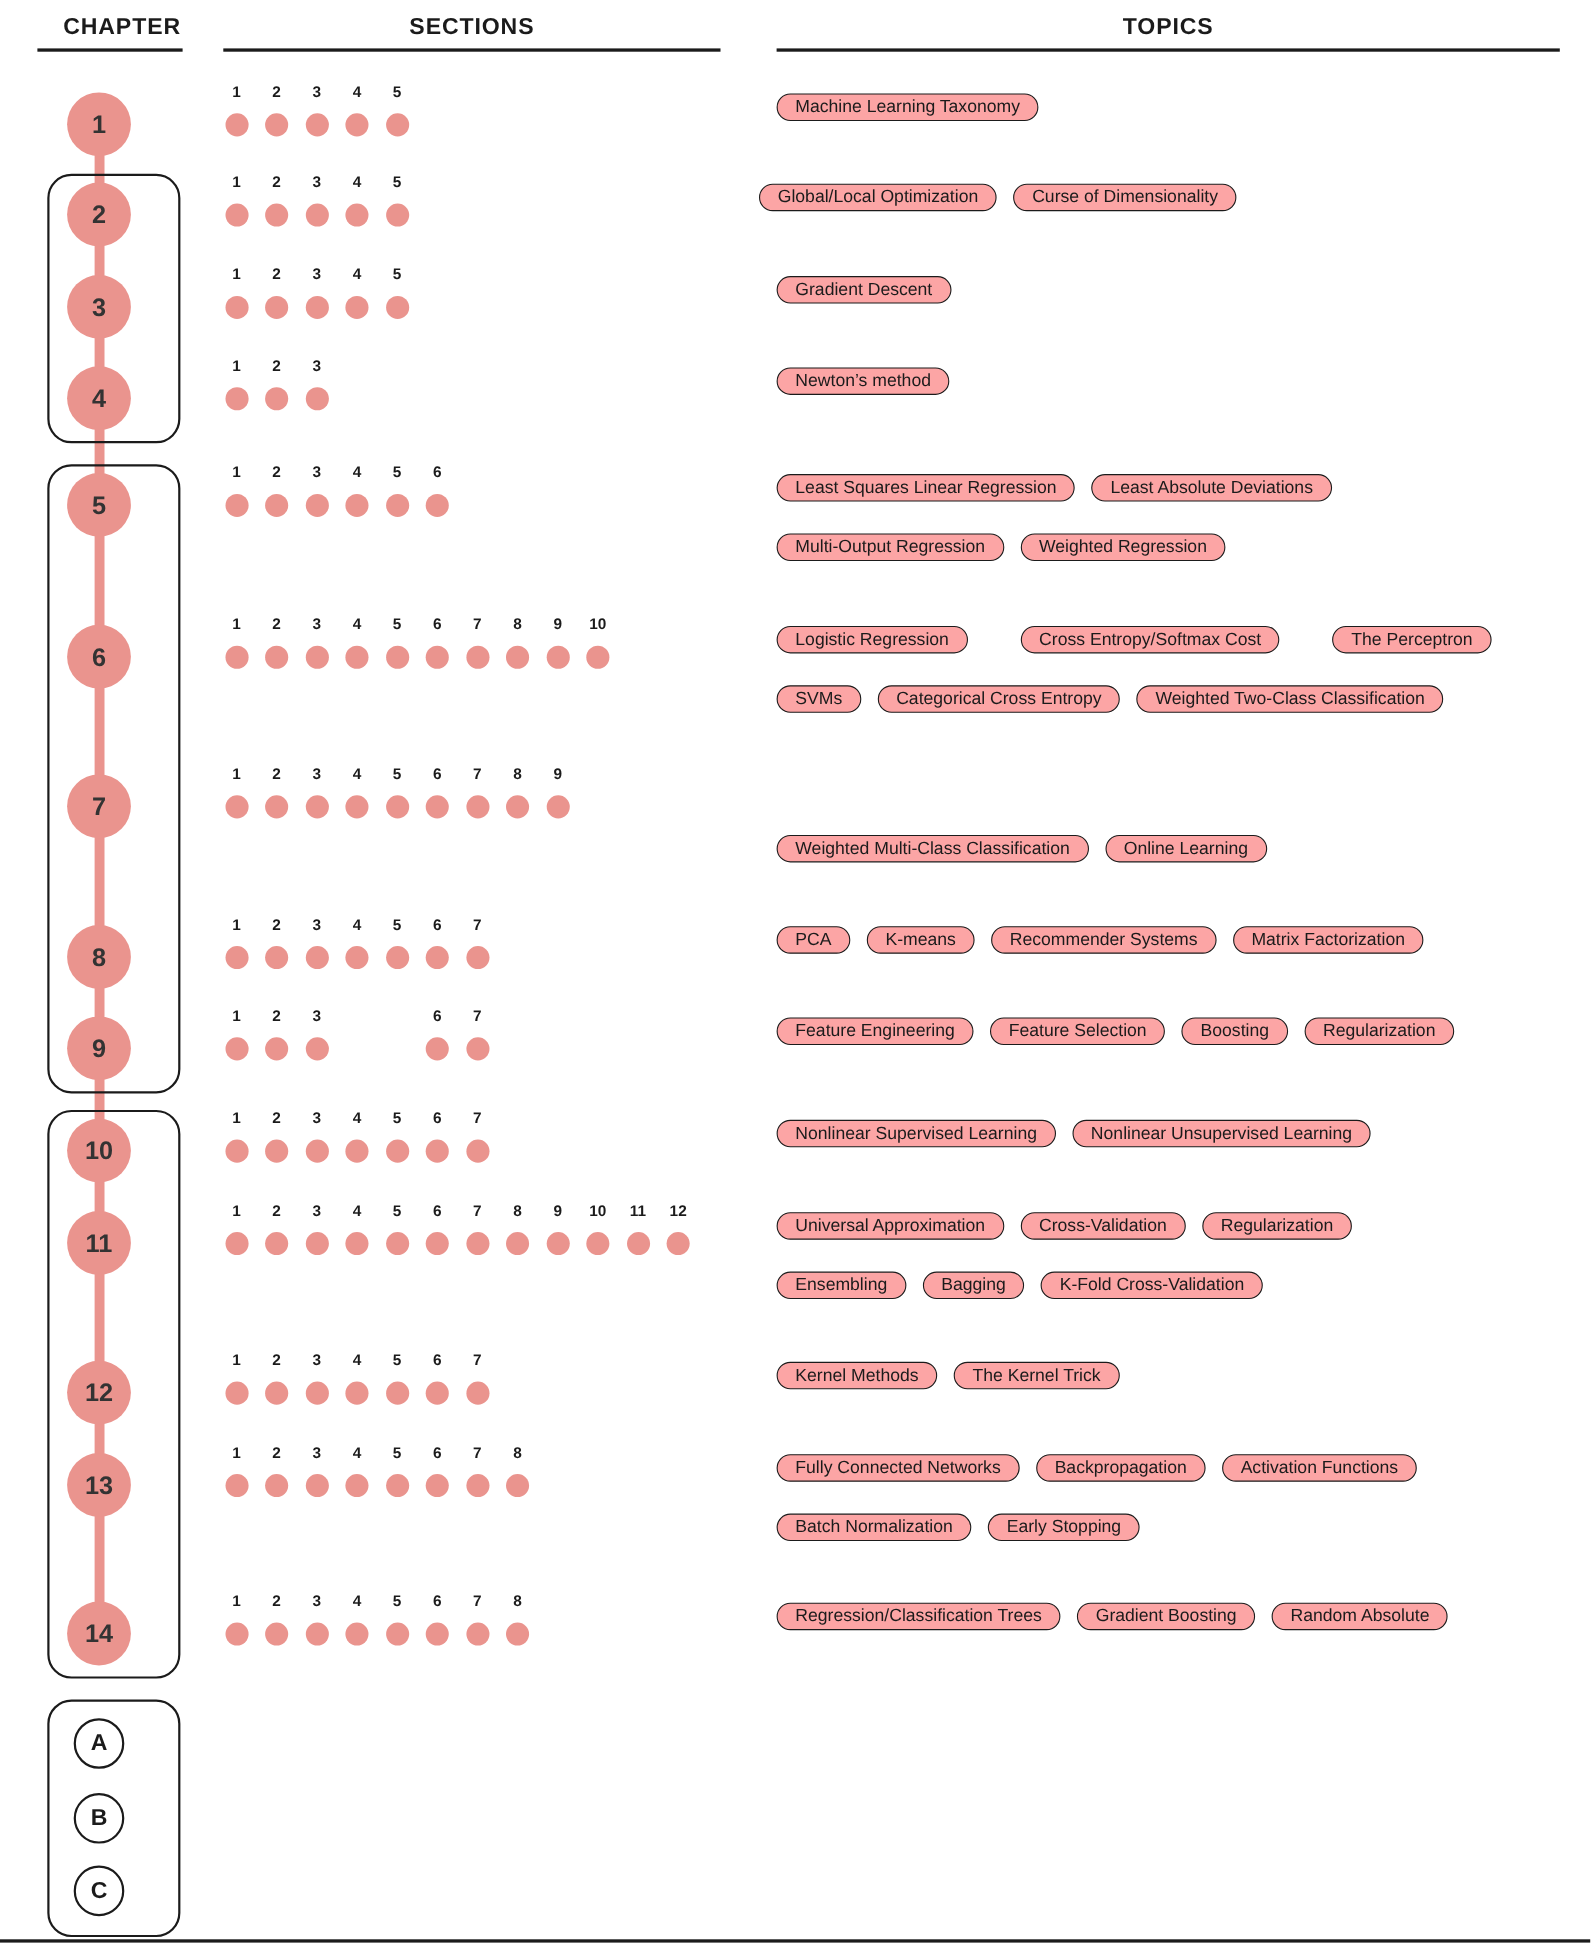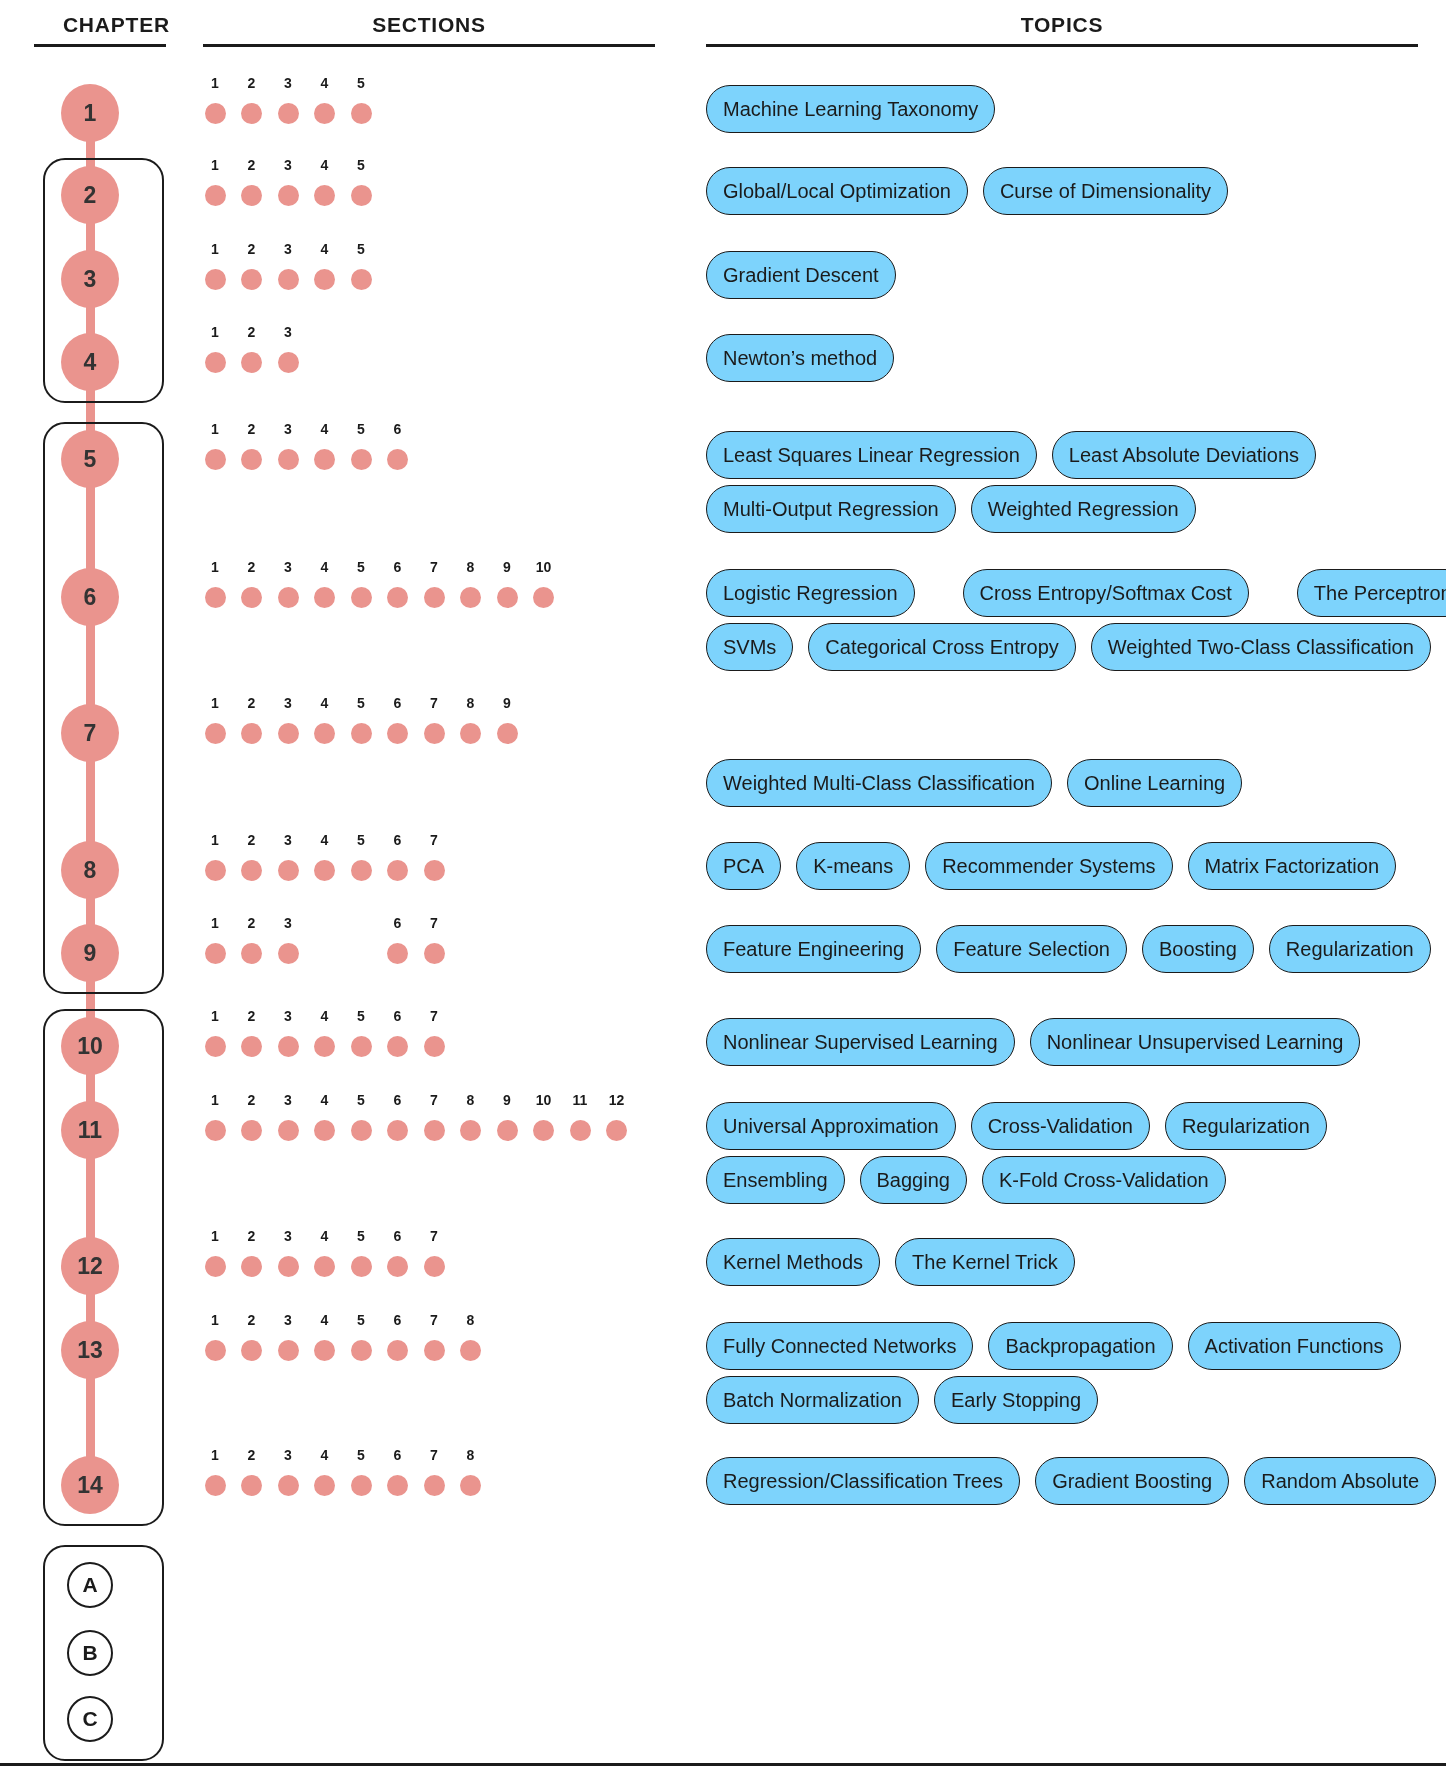--- a/index.html
+++ b/index.html
@@ -6,21 +6,21 @@
   .page{
     position:relative;width:1446px;height:1774px;background:#fff;
     font-family:"Liberation Sans",sans-serif;color:var(--ink,#1b1b1b);
     overflow:hidden;
   }
   .col-header{
     position:absolute;top:13px;font-size:21px;font-weight:bold;
     letter-spacing:0.8px;text-align:center;color:var(--ink,#1b1b1b);
   }
   .col-rule{position:absolute;top:44px;height:3px;background:var(--ink,#1b1b1b);}
-  #hdr-chapter{left:20px;width:150px;text-align:right;}
+  #hdr-chapter{left:36px;width:150px;}
   #rule-chapter{left:34px;width:132px;}
   #hdr-sections{left:203px;width:452px;}
   #rule-sections{left:203px;width:452px;}
   #hdr-topics{left:706px;width:712px;}
   #rule-topics{left:706px;width:712px;}
   .spine{position:absolute;width:9px;background:var(--accent,#ea948e);}
   .group-box{
     position:absolute;border:2px solid var(--ink,#1b1b1b);
     border-radius:22px;background:transparent;
   }
@@ -30,23 +30,23 @@
     font-size:23px;font-weight:bold;color:#333;
   }
   .sec-dot{position:absolute;width:21px;height:21px;border-radius:50%;background:var(--accent,#ea948e);}
   .sec-num{
     position:absolute;width:26px;text-align:center;
     font-size:14px;font-weight:bold;color:var(--ink,#1b1b1b);
   }
   .topic-row{position:absolute;display:flex;gap:15px;}
   .topic-pill{
     border:1.8px solid var(--ink,#1b1b1b);border-radius:999px;
-    height:48px;box-sizing:border-box;padding:0 16px;
-    display:flex;align-items:center;font-size:20px;white-space:nowrap;
-    background:#7dd3fc;color:var(--ink,#1b1b1b);
+    height:25px;box-sizing:border-box;padding:0 16px;
+    display:flex;align-items:center;font-size:16px;white-space:nowrap;
+    background:#fca5a5;color:var(--ink,#1b1b1b);
   }
   .app-circle{
     position:absolute;width:46px;height:46px;border-radius:50%;
     background:#fff;border:2.5px solid var(--ink,#1b1b1b);box-sizing:border-box;
     display:flex;align-items:center;justify-content:center;
     font-size:21px;font-weight:bold;color:var(--ink,#1b1b1b);
   }
   .bottom-rule{position:absolute;left:0;top:1763px;width:1446px;height:3px;background:var(--ink,#1b1b1b);}
 </style>
 </head>
@@ -82,21 +82,21 @@
     <div class="sec-num" style="left: 202px; top: 157px;">1</div>
     <div class="sec-dot" style="left: 204.5px; top: 184.5px;"></div>
     <div class="sec-num" style="left: 238.5px; top: 157px;">2</div>
     <div class="sec-dot" style="left: 241px; top: 184.5px;"></div>
     <div class="sec-num" style="left: 275px; top: 157px;">3</div>
     <div class="sec-dot" style="left: 277.5px; top: 184.5px;"></div>
     <div class="sec-num" style="left: 311.5px; top: 157px;">4</div>
     <div class="sec-dot" style="left: 314px; top: 184.5px;"></div>
     <div class="sec-num" style="left: 348px; top: 157px;">5</div>
     <div class="sec-dot" style="left: 350.5px; top: 184.5px;"></div>
-    <div class="topic-row" style="left: 706px; top: 167px;">
+    <div class="topic-row" style="left: 690px; top: 167px;">
       <div class="topic-pill">Global/Local Optimization</div>
       <div class="topic-pill">Curse of Dimensionality</div>
     </div>
     <div class="ch-circle" style="left: 61px; top: 250px;">3</div>
     <div class="sec-num" style="left: 202px; top: 241px;">1</div>
     <div class="sec-dot" style="left: 204.5px; top: 268.5px;"></div>
     <div class="sec-num" style="left: 238.5px; top: 241px;">2</div>
     <div class="sec-dot" style="left: 241px; top: 268.5px;"></div>
     <div class="sec-num" style="left: 275px; top: 241px;">3</div>
     <div class="sec-dot" style="left: 277.5px; top: 268.5px;"></div>

